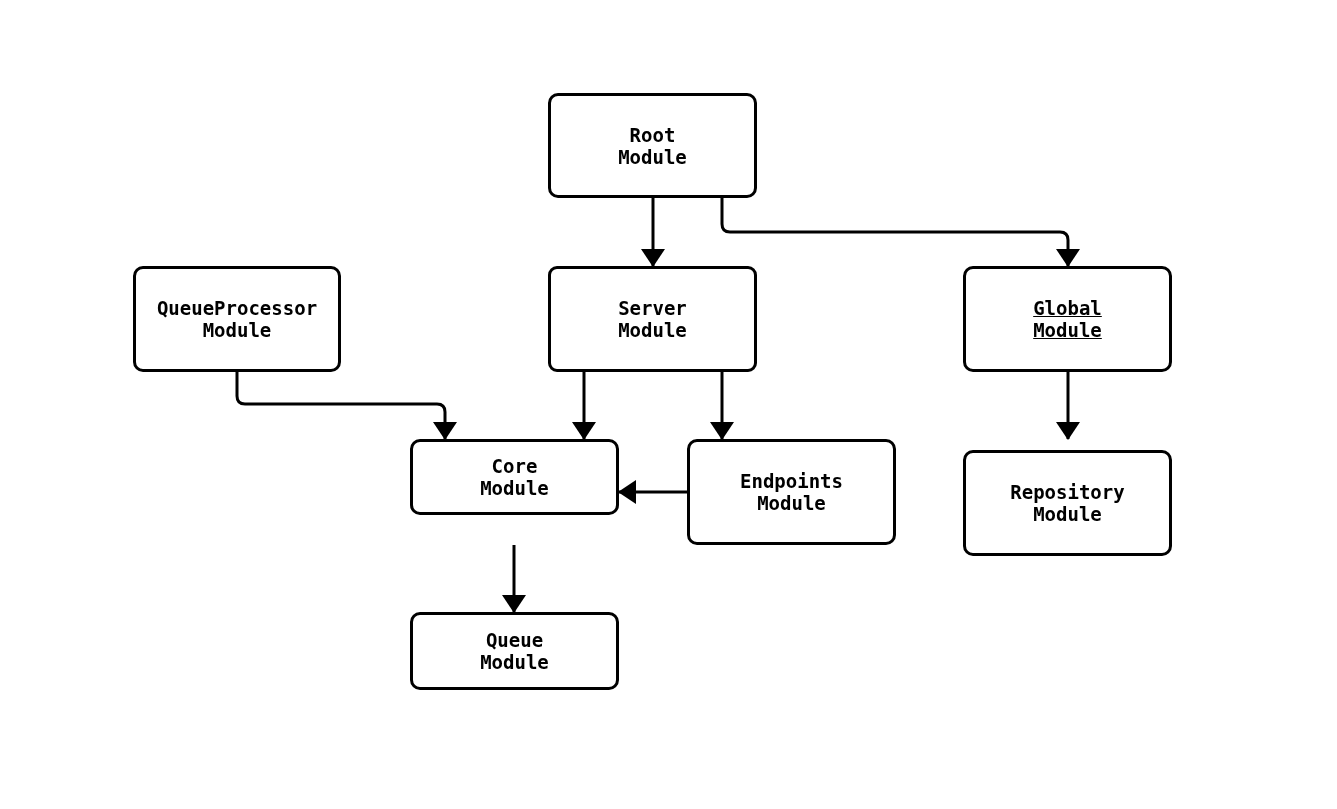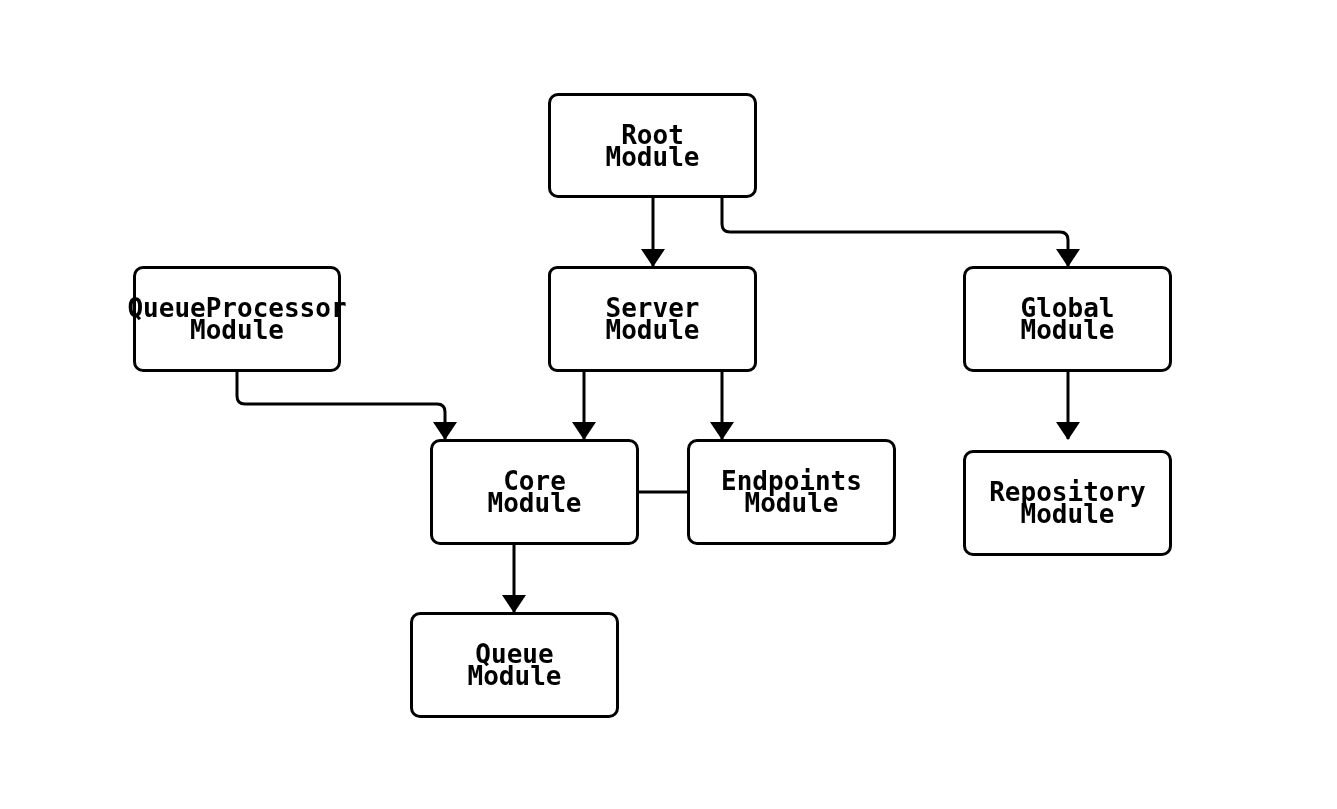--- a/index.html
+++ b/index.html
@@ -32,21 +32,21 @@
     box-sizing: border-box;
     border: 3px solid #000000;
     border-radius: 10px;
     background: #ffffff;
     display: flex;
     align-items: center;
     justify-content: center;
   }
   .node .node-label {
     font-weight: bold;
-    font-size: 26px;
+    font-size: 19px;
     line-height: 22px;
     color: #000000;
     text-align: center;
     white-space: pre-line;
   }
 </style>
 </head>
 <body>
 
 <div class="canvas">
@@ -73,34 +73,34 @@
 Module</div>
       </div>
       <div class="node" style="left: 133px; top: 266px; width: 208px; height: 106px;">
         <div class="node-label">QueueProcessor
 Module</div>
       </div>
       <div class="node" style="left: 548px; top: 266px; width: 209px; height: 106px; border-radius: 9px;">
         <div class="node-label">Server
 Module</div>
       </div>
-      <div class="node" style="left: 963px; top: 266px; width: 209px; height: 106px;">
+      <div class="node" style="left: 963px; top: 266px; width: 209px; height: 106px; text-decoration: underline;">
         <div class="node-label">Global
 Module</div>
       </div>
-      <div class="node" style="left: 430px; top: 439px; width: 209px; height: 106px;">
+      <div class="node" style="left: 410px; top: 439px; width: 209px; height: 76px;">
         <div class="node-label">Core
 Module</div>
       </div>
       <div class="node" style="left: 687px; top: 439px; width: 209px; height: 106px;">
         <div class="node-label">Endpoints
 Module</div>
       </div>
       <div class="node" style="left: 963px; top: 439px; width: 209px; height: 106px; margin-top: 11px;">
         <div class="node-label">Repository
 Module</div>
       </div>
-      <div class="node" style="left: 410px; top: 612px; width: 209px; height: 106px;">
+      <div class="node" style="left: 410px; top: 612px; width: 209px; height: 78px;">
         <div class="node-label">Queue
 Module</div>
       </div>
     </div>
 </div>
 
 </body></html>

